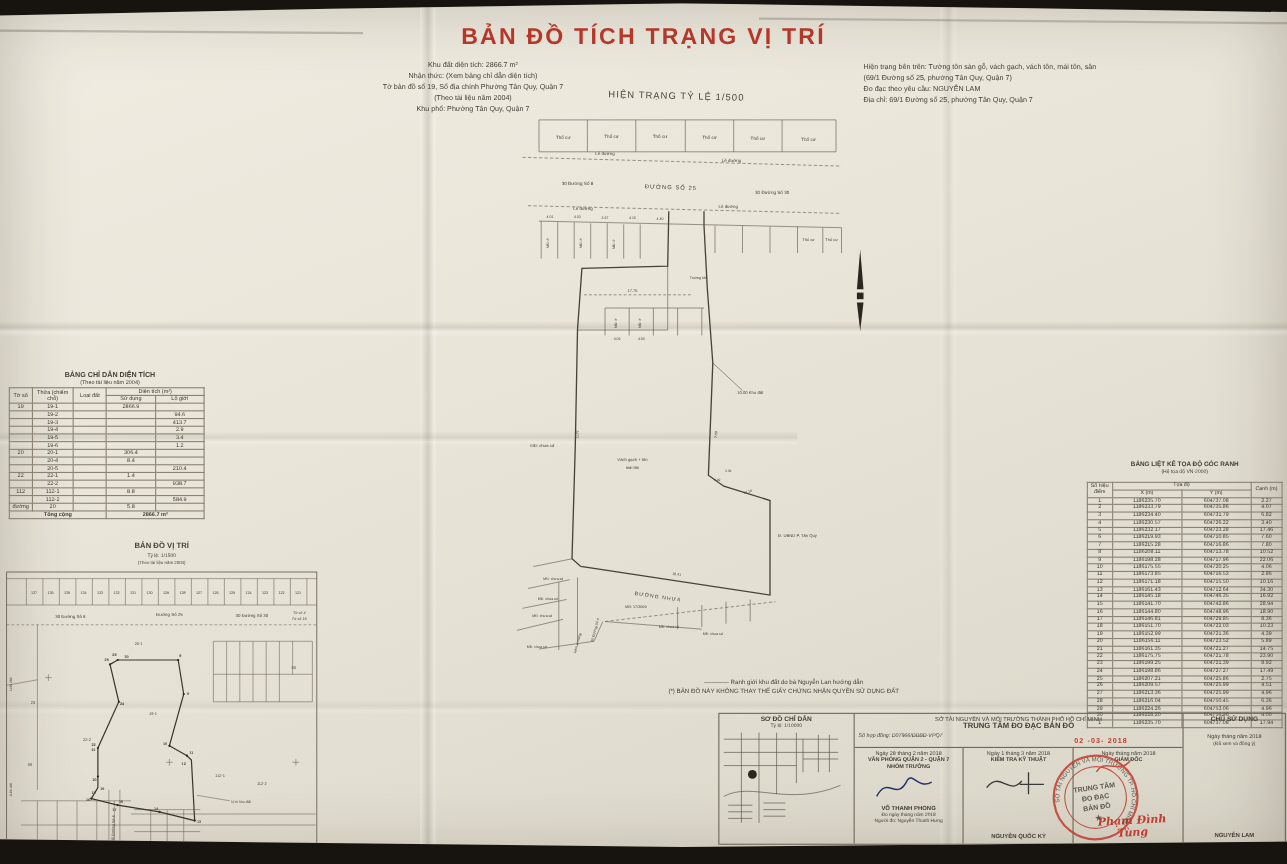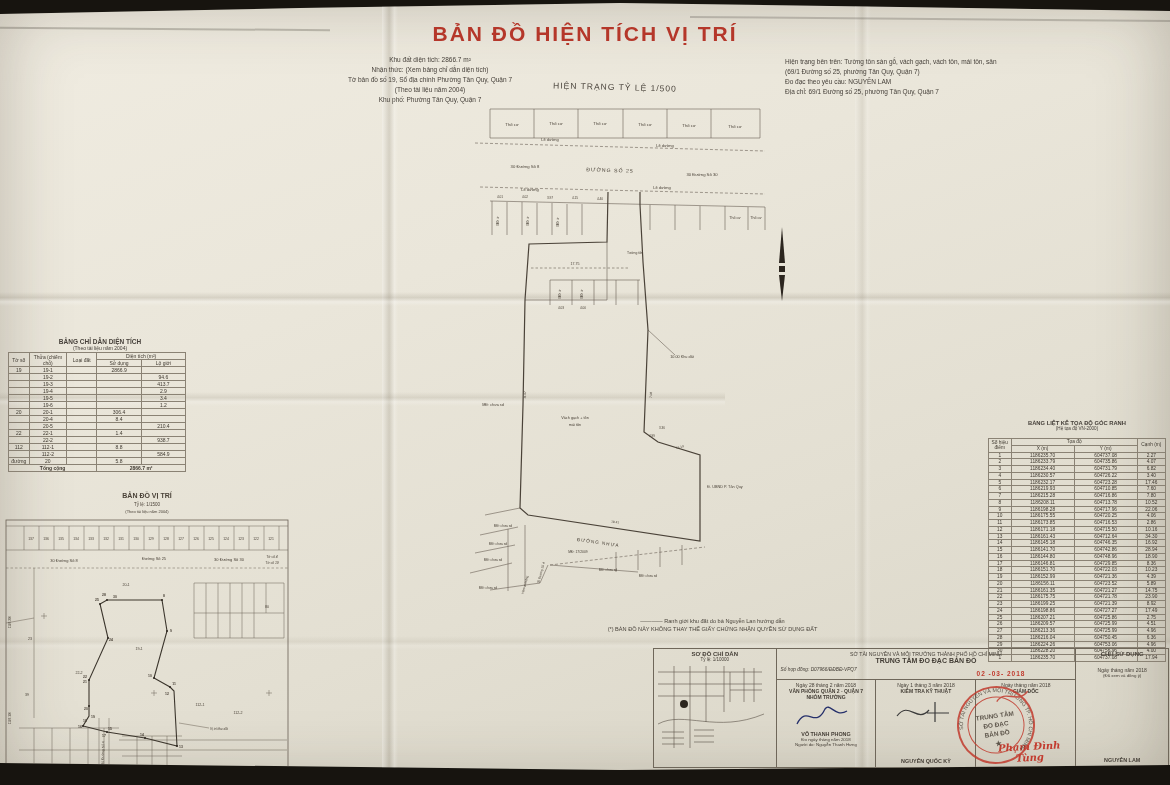--- a/index.html
+++ b/index.html
@@ -49,21 +49,21 @@
   <div class="paper">
 
     <div class="crease cv" style="left:382px"></div>
     <div class="crease cv" style="left:855px;opacity:.6"></div>
     <div class="crease ch" style="top:292px"></div>
     <div class="crease ch" style="top:392px;width:62%;opacity:.8"></div>
     <div class="crease ch" style="top:636px;opacity:.5"></div>
     <div class="edge-line" style="left:0;top:28px;width:330px;transform:rotate(.4deg);opacity:.45"></div>
     <div class="edge-line" style="left:690px;top:18px;width:480px;transform:rotate(.5deg);opacity:.4"></div>
 
-    <div class="title">BẢN ĐỒ HIỆN TÍCH VỊ TRÍ</div>
+    <div class="title">BẢN ĐỒ TÍCH TRẠNG VỊ TRÍ</div>
     <div class="blk" style="left:325px;top:55px;width:210px;text-align:center">
       <div>Khu đất diện tích: 2866.7 m²</div>
       <div>Nhận thức: (Xem bảng chỉ dẫn diện tích)</div>
       <div>Tờ bản đồ số 19, Sổ địa chính Phường Tân Quy, Quận 7</div>
       <div>(Theo tài liệu năm 2004)</div>
       <div>Khu phố: Phường Tân Quy, Quận 7</div>
     </div>
     <div class="scale-label">HIỆN TRẠNG TỶ LỆ 1/500</div>
     <div class="blk" style="left:785px;top:57px;width:290px">
       <div>Hiện trạng bên trên: Tường tôn sàn gỗ, vách gạch, vách tôn, mái tôn, sân</div>

